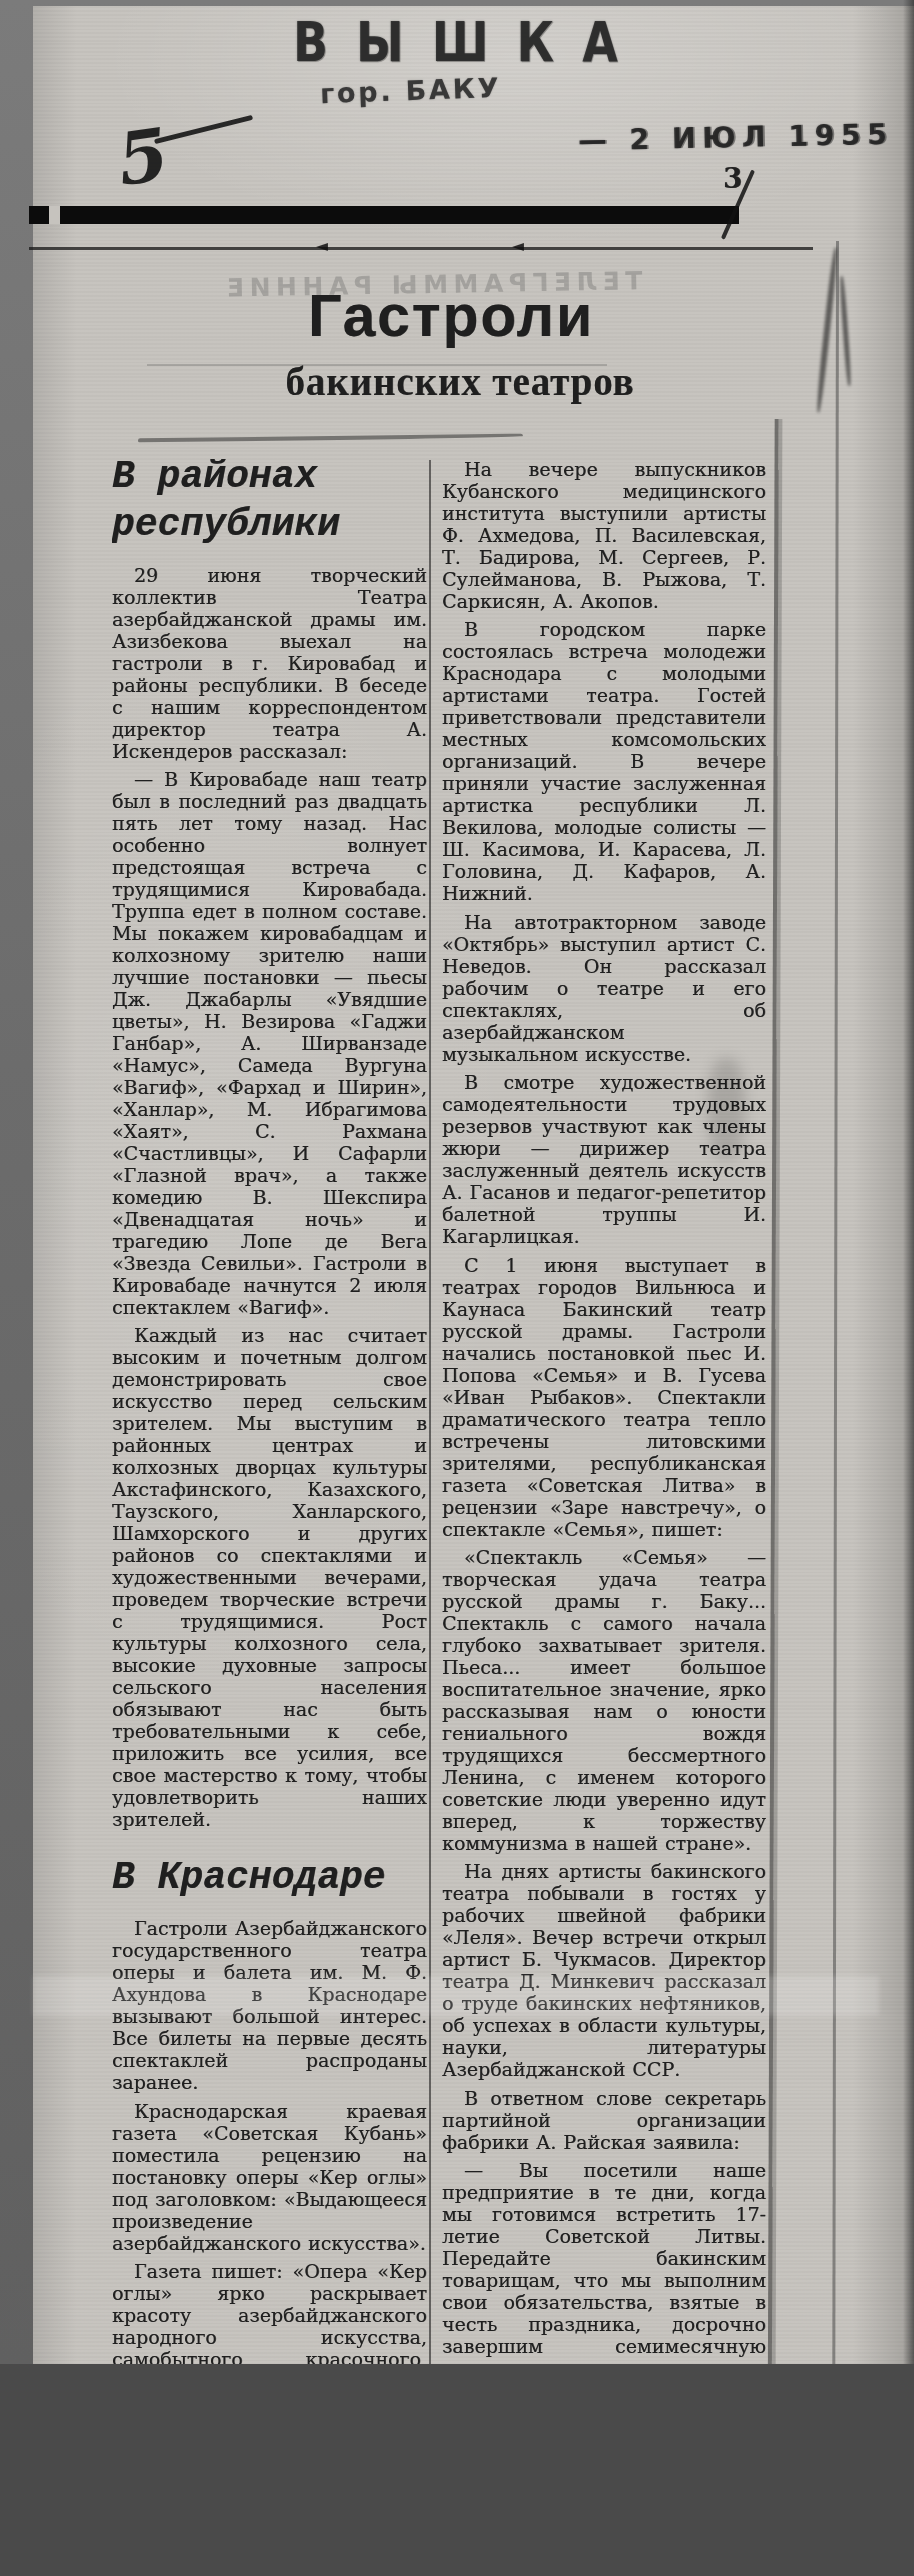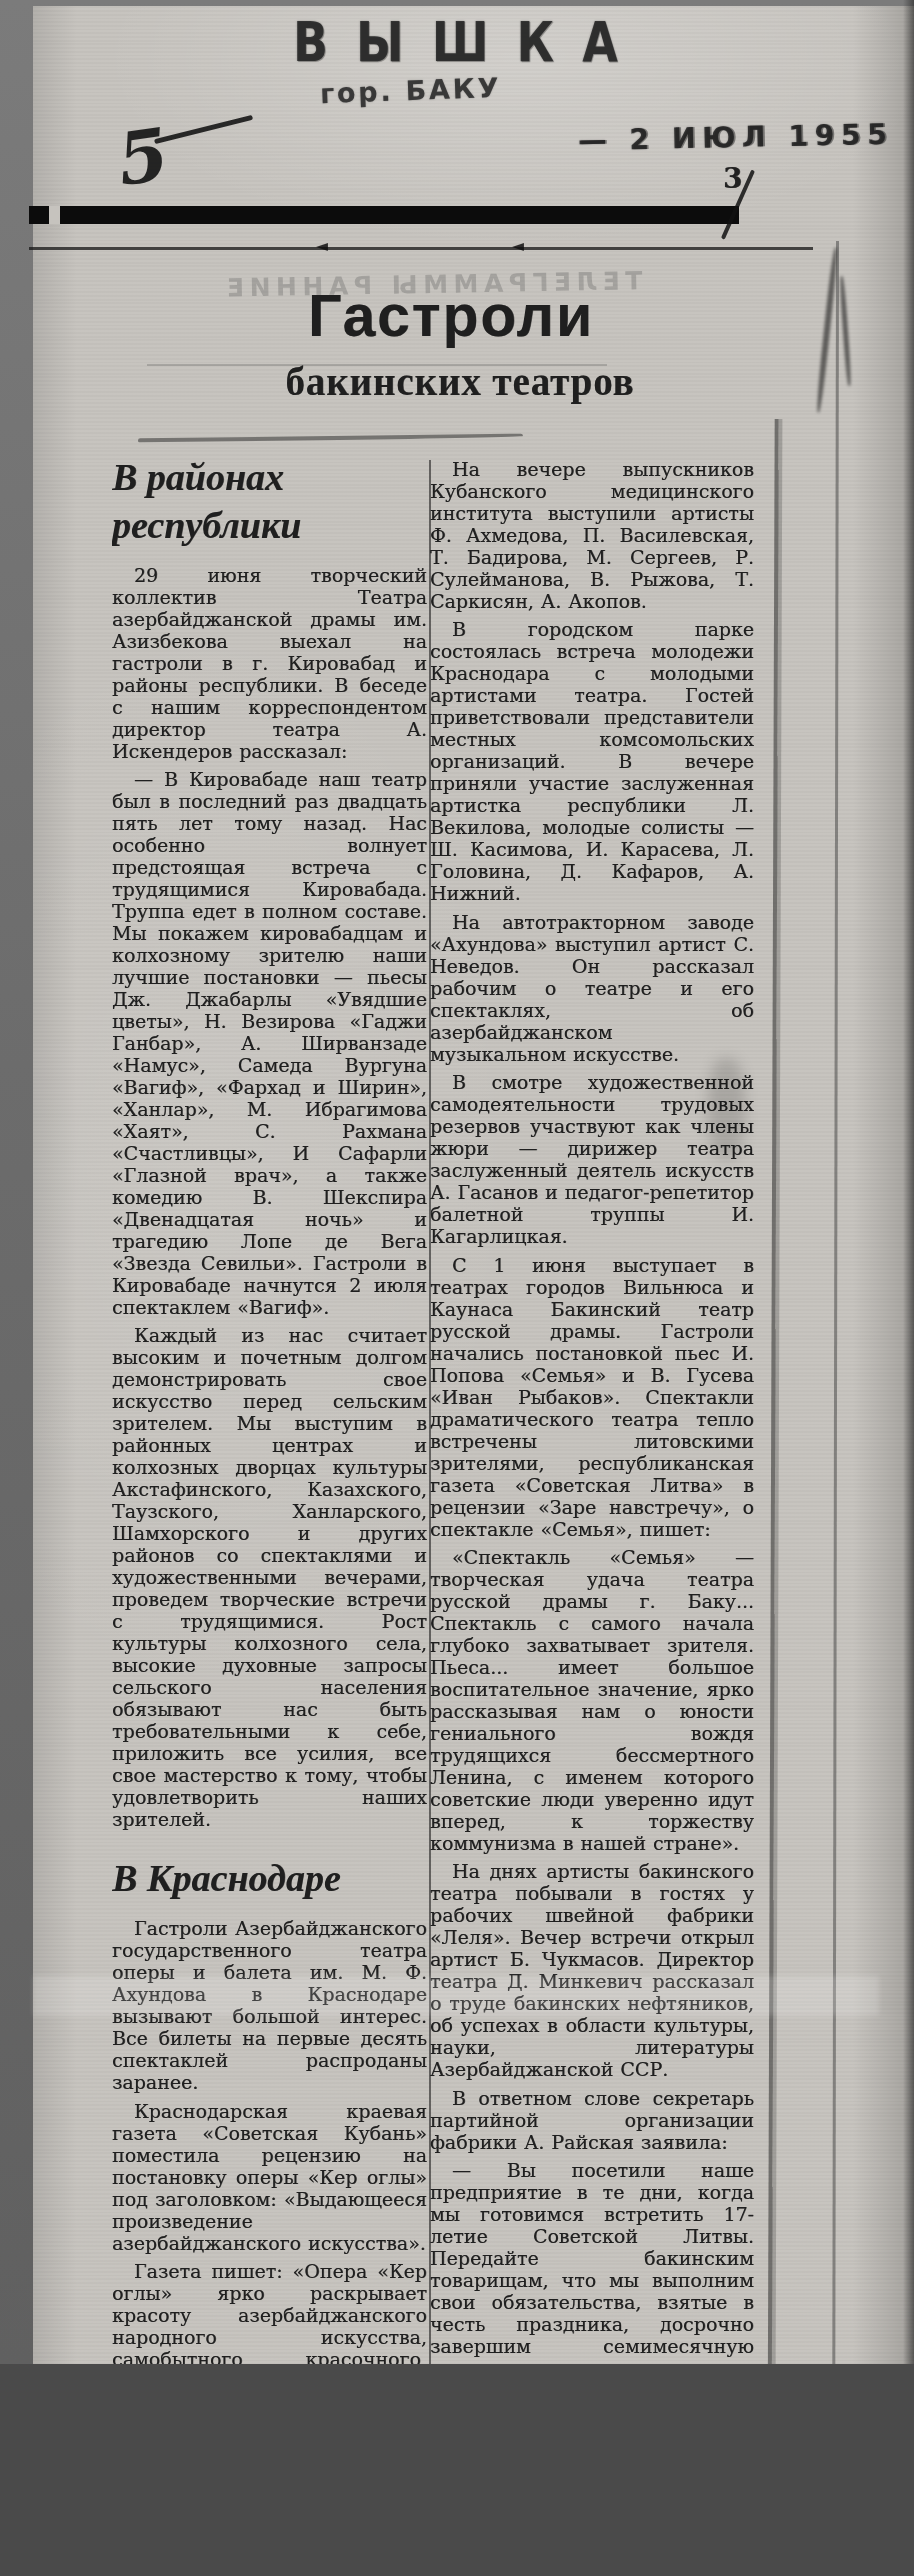--- a/index.html
+++ b/index.html
@@ -49,23 +49,23 @@
   
   #title-line1{position:absolute;left:138px;top:282px;width:626px;text-align:center;
       font-family:Liberation Sans, sans-serif;font-weight:bold;font-size:59px;letter-spacing:1.8px;}
   #title-line2{position:absolute;left:92px;top:359px;width:736px;text-align:center;
       font-family:"Liberation Serif",serif;font-weight:bold;font-size:39px;letter-spacing:0.9px;}
   #title-underline{position:absolute;left:138px;top:436px;width:385px;height:3.7px;
       background:rgba(38,38,38,.5);border-radius:2.8px 2.8px 60% 1.8px;transform:rotate(-.7deg);}
   
   .col{position:absolute;height:2081px;overflow:hidden;}
   #col-left{left:112px;top:453px;width:315px;}
-  #col-right{left:430px;top:458px;width:324px;}
+  #col-right{left:442px;top:458px;width:324px;}
   #col-divider{position:absolute;left:429px;top:460px;width:1.8px;height:2072px;background:rgba(32,32,32,.6);}
-  .sec-h{font-family:Liberation Serif, serif;font-style:italic;font-weight:bold;
+  .sec-h{font-family:Liberation Mono, monospace;font-style:italic;font-weight:bold;
       font-size:38px;line-height:48px;margin:0 0 14.7px 0;white-space:pre-line;}
   .sec-h.mid{margin-top:24px;}
   .body{font-size:19px;line-height:22px;text-align:justify;text-indent:22px;
       margin:0 0 6.4px 0;word-spacing:0.9px;}
   
   #clip-edge{position:absolute;left:771px;top:419px;width:3.7px;height:2116px;
       background:rgba(28,28,28,.5);box-shadow:3.7px 0 0 rgba(28,28,28,.22);transform:rotate(.2deg);}
   #page-edge{position:absolute;left:834px;top:241px;width:2.8px;height:2320px;
       background:rgba(48,48,48,.45);transform:rotate(.1deg);}
   .smudge{position:absolute;background:rgba(10,10,10,.55);border-radius:40%;filter:blur(1.8px);}
@@ -120,21 +120,21 @@
     <h2 class="sec-h mid ink">В Краснодаре</h2>
     <p class="body ink">Гастроли Азербайджанского государственного театра оперы и балета им. М. Ф. Ахундова в Краснодаре вызывают большой интерес. Все билеты на первые десять спектаклей распроданы заранее.</p>
     <p class="body ink">Краснодарская краевая газета «Советская Кубань» поместила рецензию на постановку оперы «Кер оглы» под заголовком: «Выдающееся произведение азербайджанского искусства».</p>
     <p class="body ink">Газета пишет: «Опера «Кер оглы» ярко раскрывает красоту азербайджанского народного искусства, самобытного, красочного, волнующего. В нем, как в капле воды, отражающей солнечный свет, видна душа народа — мужественная и нежная, свободолюбивая и гордая... Опера идет на азербайджанском языке, но ее музыка доносит до русского слушателя всю глубину переживаний героев. Этому способствует вокальное и театральное мастерство актеров...»</p>
 
   </div>
 
   <div id="col-right" class="col">
     <p class="body ink">На вечере выпускников Кубанского медицинского института выступили артисты Ф. Ахмедова, П. Василевская, Т. Бадирова, М. Сергеев, Р. Сулейманова, В. Рыжова, Т. Саркисян, А. Акопов.</p>
     <p class="body ink">В городском парке состоялась встреча молодежи Краснодара с молодыми артистами театра. Гостей приветствовали представители местных комсомольских организаций. В вечере приняли участие заслуженная артистка республики Л. Векилова, молодые солисты — Ш. Касимова, И. Карасева, Л. Головина, Д. Кафаров, А. Нижний.</p>
-    <p class="body ink">На автотракторном заводе «Ахундова» выступил артист С. Неведов. Он рассказал рабочим о театре и его спектаклях, об азербайджанском музыкальном искусстве.</p>
+    <p class="body ink">На автотракторном заводе «Октябрь» выступил артист С. Неведов. Он рассказал рабочим о театре и его спектаклях, об азербайджанском музыкальном искусстве.</p>
     <p class="body ink">В смотре художественной самодеятельности трудовых резервов участвуют как члены жюри — дирижер театра заслуженный деятель искусств А. Гасанов и педагог-репетитор балетной труппы И. Кагарлицкая.</p>
     <p class="body ink">С 1 июня выступает в театрах городов Вильнюса и Каунаса Бакинский театр русской драмы. Гастроли начались постановкой пьес И. Попова «Семья» и В. Гусева «Иван Рыбаков». Спектакли драматического театра тепло встречены литовскими зрителями, республиканская газета «Советская Литва» в рецензии «Заре навстречу», о спектакле «Семья», пишет:</p>
     <p class="body ink">«Спектакль «Семья» — творческая удача театра русской драмы г. Баку... Спектакль с самого начала глубоко захватывает зрителя. Пьеса... имеет большое воспитательное значение, ярко рассказывая нам о юности гениального вождя трудящихся бессмертного Ленина, с именем которого советские люди уверенно идут вперед, к торжеству коммунизма в нашей стране».</p>
     <p class="body ink">На днях артисты бакинского театра побывали в гостях у рабочих швейной фабрики «Леля». Вечер встречи открыл артист Б. Чукмасов. Директор театра Д. Минкевич рассказал о труде бакинских нефтяников, об успехах в области культуры, науки, литературы Азербайджанской ССР.</p>
     <p class="body ink">В ответном слове секретарь партийной организации фабрики А. Райская заявила:</p>
     <p class="body ink">— Вы посетили наше предприятие в те дни, когда мы готовимся встретить 17-летие Советской Литвы. Передайте бакинским товарищам, что мы выполним свои обязательства, взятые в честь праздника, досрочно завершим семимесячную программу.</p>
     <p class="body ink">В состоявшемся концерте приняли участие заслуженный артист Азербайджанской ССР К. Головков, артисты М. Шамкарян, В. Ширье и К. Адамов. Рабочие преподнесли артистам цветы.</p>
   </div>
 
   <div id="clip-edge"></div>

